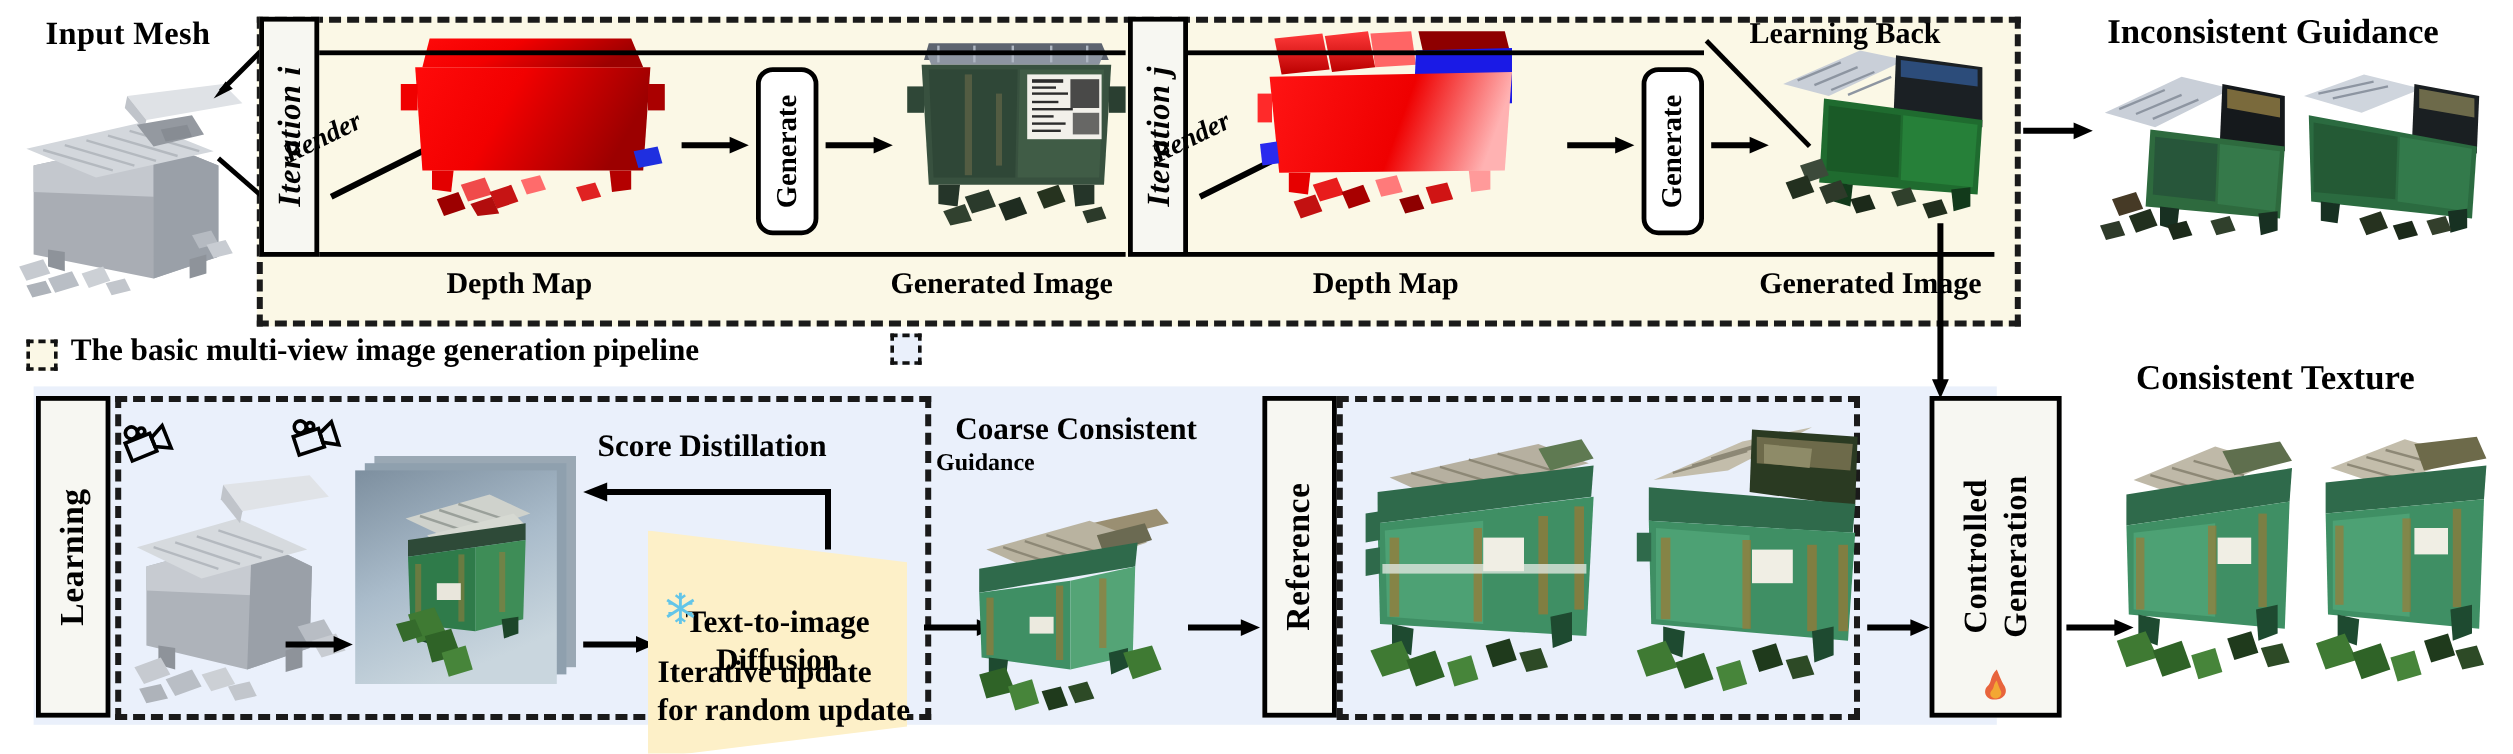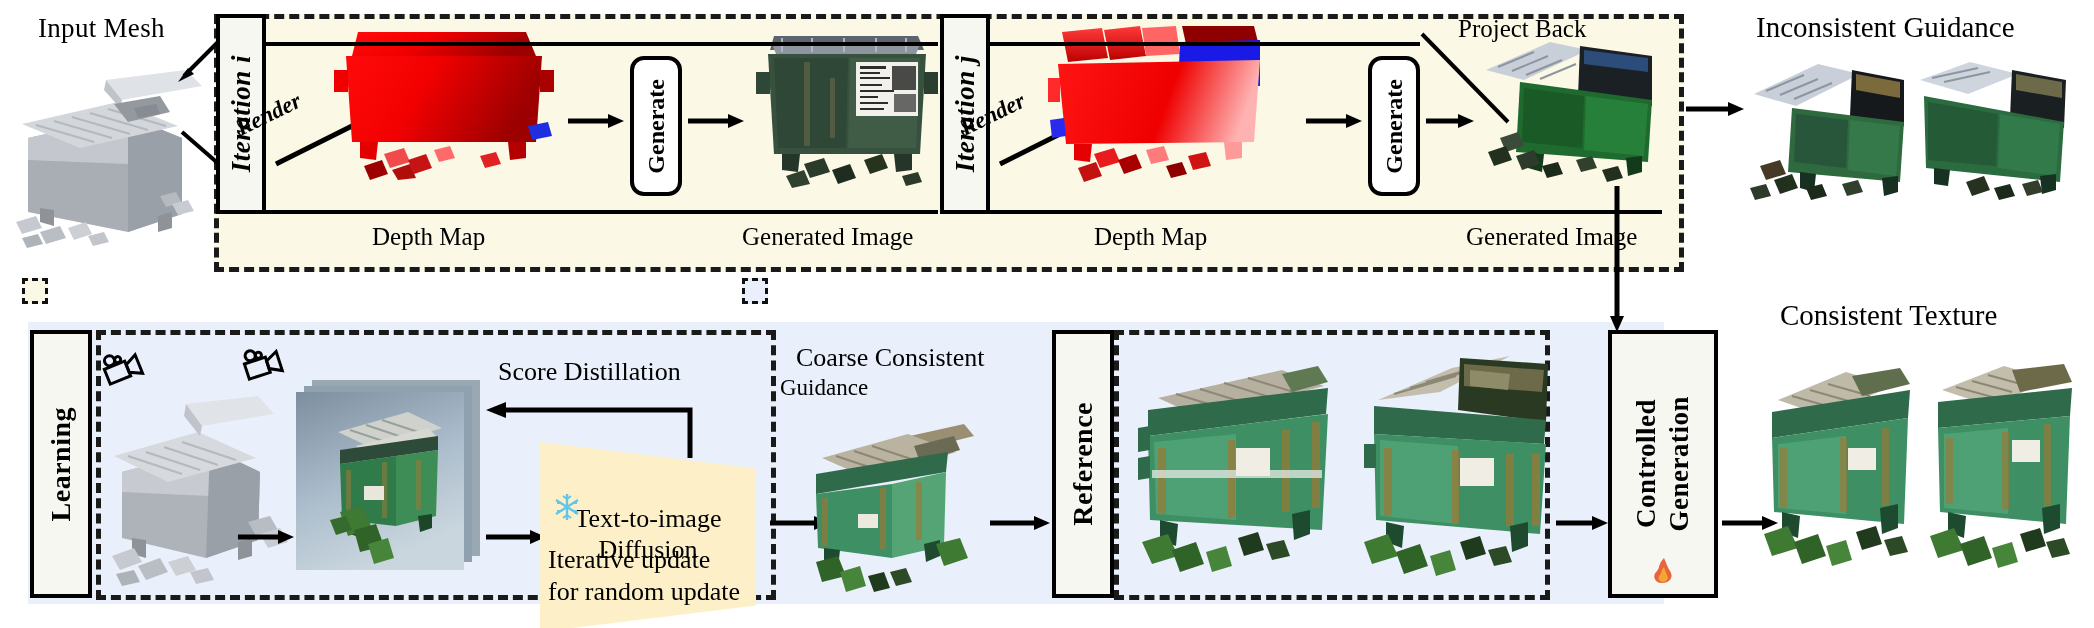--- a/index.html
+++ b/index.html
@@ -2,21 +2,21 @@
 <html><head>
 <meta charset="utf-8">
 <style>
   html,body{margin:0;padding:0;background:#ffffff;}
   body{width:2094px;height:628px;position:relative;overflow:hidden;
        font-family:"Liberation Serif", serif; color:#000;}
 
   .abs{position:absolute;}
 
   
-  .lbl{font-weight:normal;color:#000;line-height:1.05;white-space:nowrap;}
+  .lbl{font-weight:bold;color:#000;line-height:1.05;white-space:nowrap;}
   .serif{font-family:"Liberation Serif", serif;}
 
   
   .vbox{
     border:4px solid #000;background:#f7f7f2;
     display:flex;align-items:center;justify-content:center;
     box-sizing:border-box;
   }
   .vbox .vtext{
     writing-mode:vertical-rl; transform:rotate(180deg);
@@ -281,21 +281,21 @@
     <line x1="0" y1="9" x2="36" y2="9" stroke="#000" stroke-width="5"></line>
     <polygon points="48,9 32,2 32,16" fill="#000"></polygon>
   </svg>
 </div>
 
 <div class="abs" style="left:1418px;top:30px;width:120px;height:100px;">
   <svg width="120" height="100" viewBox="0 0 120 100">
     <line x1="4" y1="4" x2="90" y2="92" stroke="#000" stroke-width="4"></line>
   </svg>
 </div>
-<div class="abs lbl serif" style="left:1458px;top:16px;font-size:25px;">Project Back</div>
+<div class="abs lbl serif" style="left:1458px;top:16px;font-size:25px;">Learning Back</div>
 
 <div class="abs" style="left:1480px;top:30px;width:180px;height:160px;">
   <svg width="180" height="160" viewBox="0 0 180 160">
 
     <polygon points="6,40 70,12 108,20 44,50" fill="#c9cfd8"></polygon>
     <g stroke="#8d95a1" stroke-width="2">
       <line x1="18" y1="37" x2="54" y2="22"></line>
       <line x1="32" y1="41" x2="68" y2="26"></line>
       <line x1="46" y1="45" x2="82" y2="30"></line>
       <line x1="60" y1="49" x2="96" y2="34"></line>
@@ -372,20 +372,21 @@
     <polygon points="22,124 38,126 36,142 22,140" fill="#173122"></polygon>
     <polygon points="128,132 144,130 144,146 130,150" fill="#173122"></polygon>
     <polygon points="54,138 72,132 78,146 60,152" fill="#26321f"></polygon>
     <polygon points="82,144 98,140 103,152 87,156" fill="#1c2a1a"></polygon>
     <polygon points="110,140 126,136 131,148 115,152" fill="#333f2c"></polygon>
   </svg>
 </div>
 
 <div class="abs" style="left:22px;top:278px;">
   <span class="swatch sw-cream" style="width:26px;height:26px;"></span>
+  <span class="lbl serif" style="font-size:26px;margin-left:7px;">The basic multi-view image generation pipeline</span>
 </div>
 <div class="abs" style="left:742px;top:278px;">
   <span class="swatch sw-blue" style="width:26px;height:26px;"></span>
 </div>
 
 <div class="abs panel-blue" style="left:28px;top:322px;width:1636px;height:282px;"></div>
 
 <div class="abs vbox" style="left:30px;top:330px;width:62px;height:268px;">
   <span class="vtext" style="font-size:28px;">Learning</span>
 </div>
@@ -526,21 +527,21 @@
 <div class="abs lbl serif" style="left:548px;top:578px;font-size:26px;">for random update</div>
 
 <div class="abs" style="left:770px;top:514px;width:62px;height:18px;">
   <svg width="62" height="18" viewBox="0 0 62 18">
     <line x1="0" y1="9" x2="48" y2="9" stroke="#000" stroke-width="5"></line>
     <polygon points="60,9 44,2 44,16" fill="#000"></polygon>
   </svg>
 </div>
 
 <div class="abs lbl serif" style="left:796px;top:344px;font-size:26px;">Coarse Consistent</div>
-<div class="abs lbl serif" style="left:780px;top:376px;font-size:23px;text-align:right;">Guidance</div>
+<div class="abs lbl serif" style="left:780px;top:376px;font-size:20px;text-align:right;">Guidance</div>
 
 <div class="abs" style="left:796px;top:402px;width:190px;height:196px;">
   <svg width="190" height="196" viewBox="0 0 190 196">
     <polygon points="96,38 168,22 178,34 106,52" fill="#9a8f72"></polygon>
     <polygon points="26,56 112,32 160,50 76,78" fill="#b9b3a0"></polygon>
     <g stroke="#8d8876" stroke-width="2">
       <line x1="40" y1="54" x2="88" y2="70"></line>
       <line x1="58" y1="49" x2="106" y2="65"></line>
       <line x1="76" y1="44" x2="124" y2="60"></line>
     </g>

